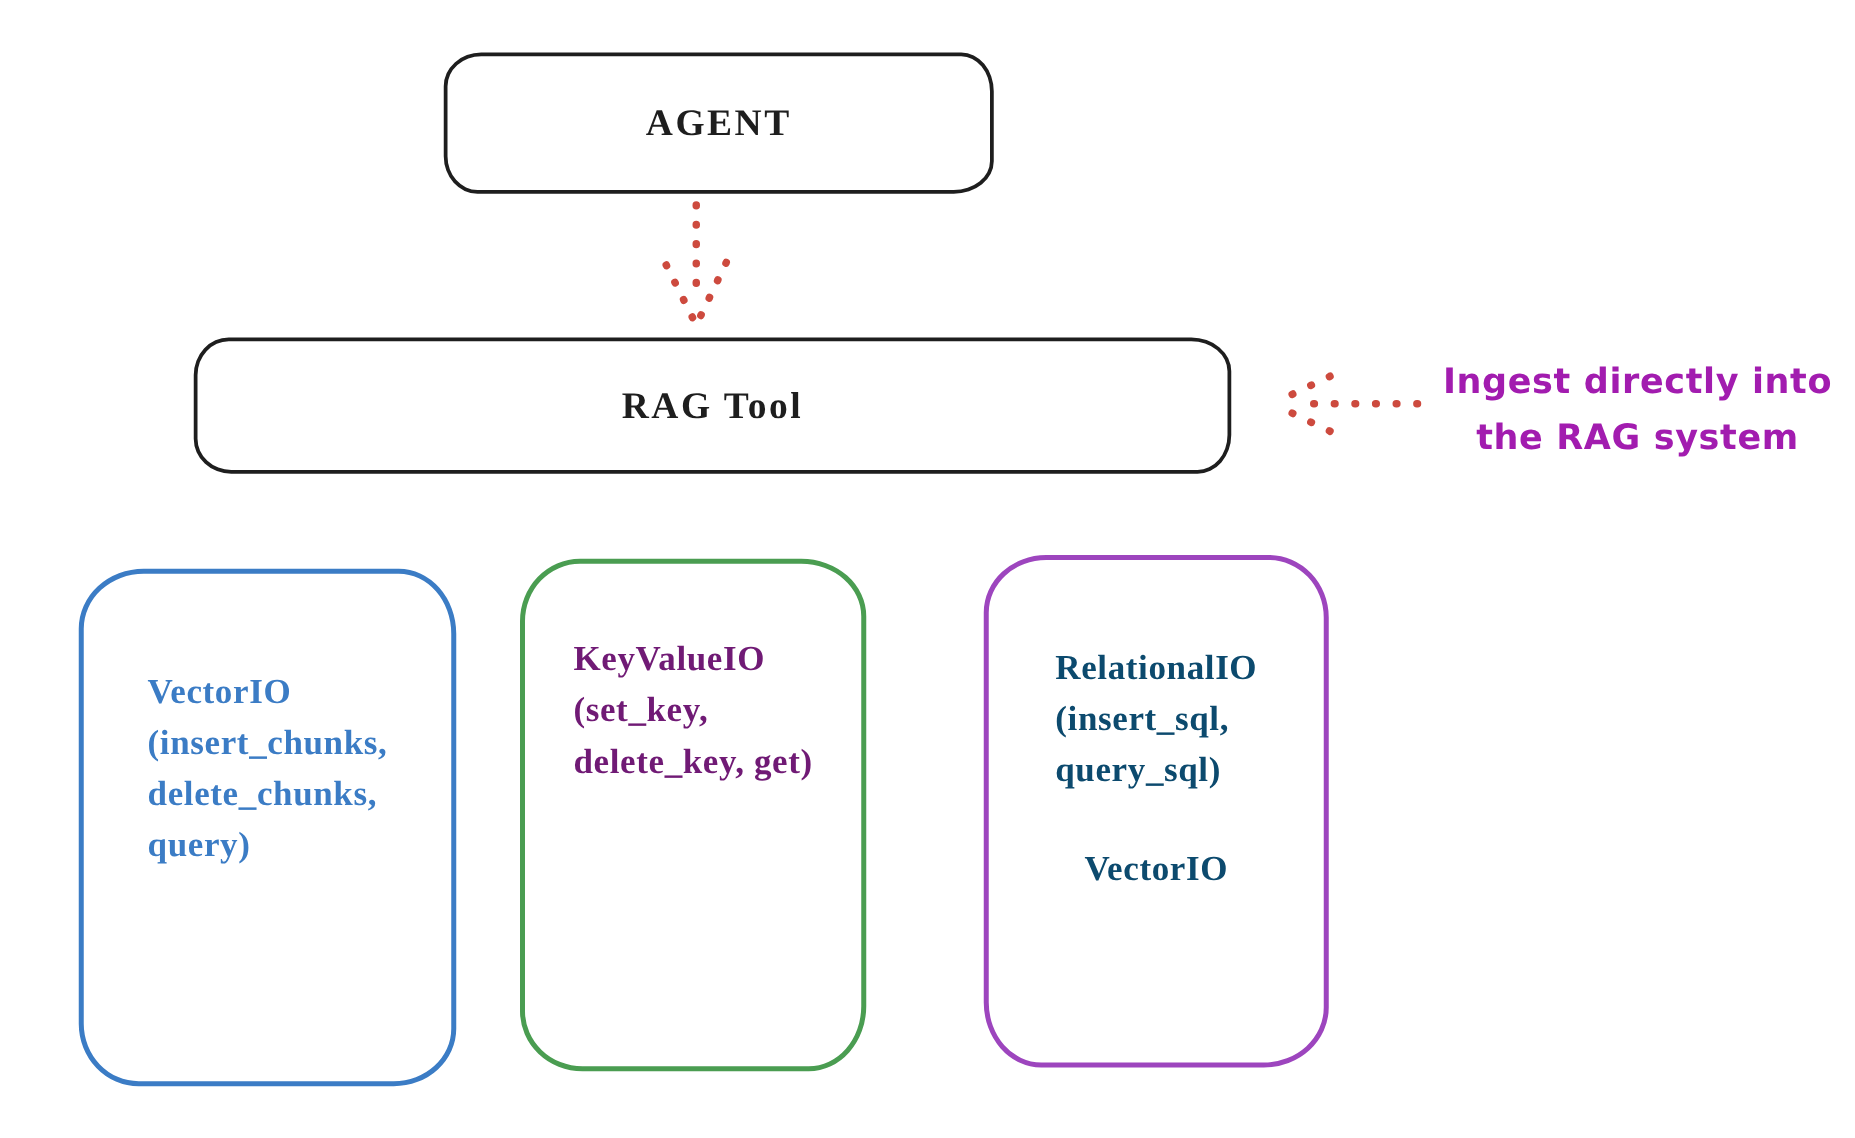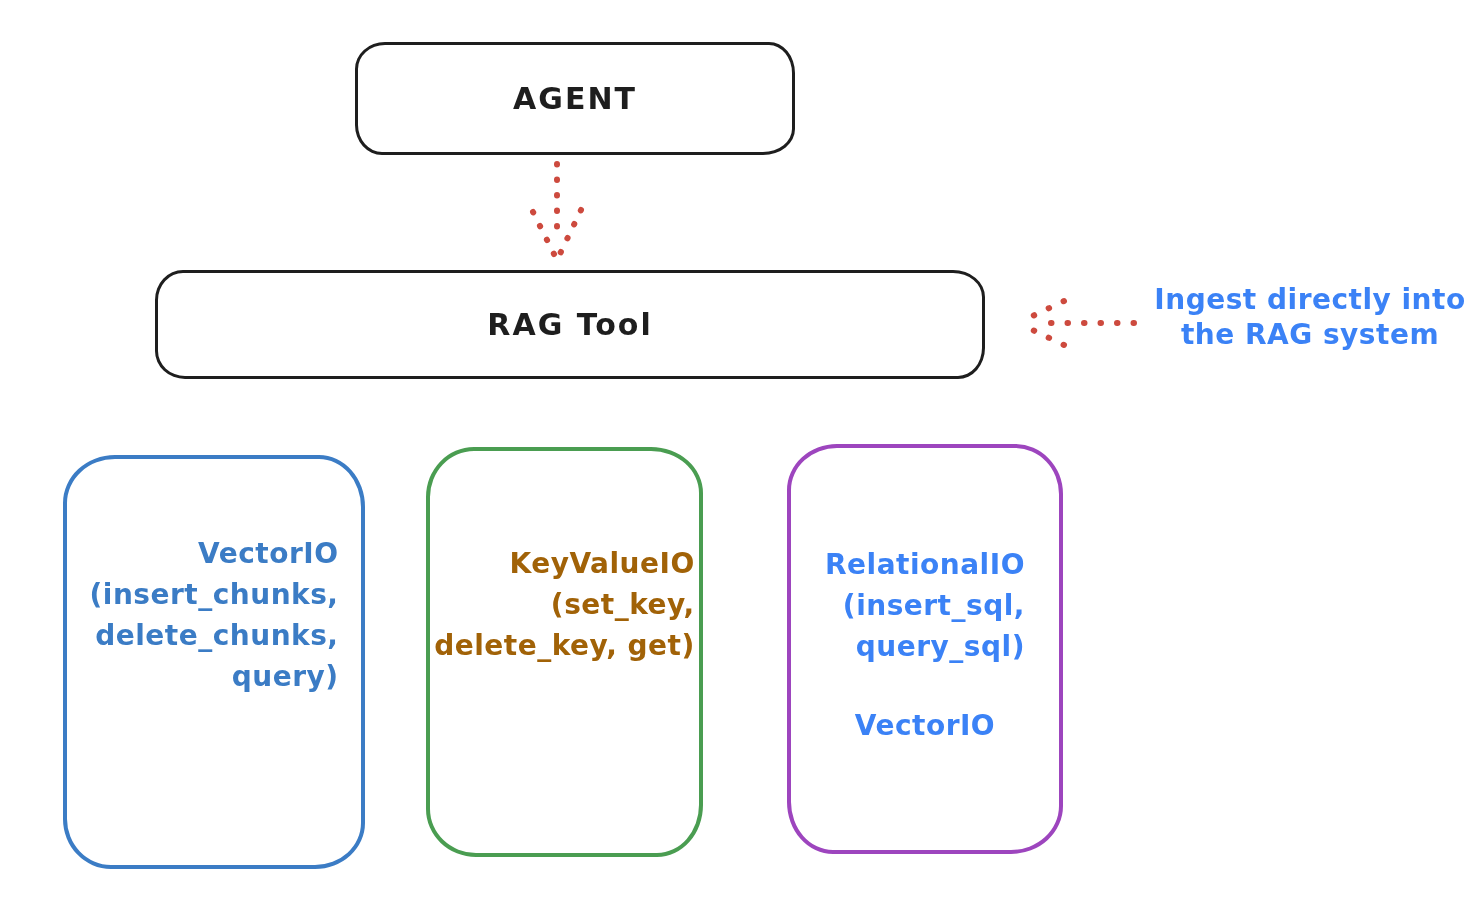--- a/index.html
+++ b/index.html
@@ -11,21 +11,22 @@
     background: #ffffff;
     font-family: "DejaVu Sans", sans-serif;
     overflow: hidden;
   }
   .node {
     position: absolute;
     display: flex;
     align-items: center;
     justify-content: center;
     background: #ffffff;
-    text-align: right;
+    text-align: left;
+    font-family: Liberation Serif, serif;
   }
   
   .node.black {
     border: 3.5px solid #1e1e1e;
     color: #1e1e1e;
     font-size: 30px;
     font-weight: bold;
     letter-spacing: 2px;
   }
   .agent-node {
@@ -50,41 +51,41 @@
   }
   .io .interface-label, .io .index-label { white-space: pre-line; }
   .vector-node {
     left: 63px; top: 455px; width: 302px; height: 414px;
     border-color: #3b7cc5; color: #3b7cc5;
     border-radius: 52px 46px 50px 48px / 48px 52px 46px 50px;
     padding-top: 74px;
   }
   .vector-node .index-label { margin-top: 36px; }
   .keyvalue-node {
-    left: 426px; top: 447px; width: 277px; height: 410px;
-    border-color: #4a9d51; color: #a16207;
+    left: 416px; top: 447px; width: 277px; height: 410px;
+    border-color: #4a9d51; color: #701a75;
     border-radius: 48px 52px 46px 50px / 50px 46px 52px 48px;
-    padding-top: 92px;
+    padding-top: 56px;
   }
   .keyvalue-node .index-label { margin-top: 39px; }
   .relational-node {
     left: 787px; top: 444px; width: 276px; height: 410px;
-    border-color: #9d45be; color: #3b82f6;
+    border-color: #9d45be; color: #0c4a6e;
     border-radius: 50px 48px 52px 46px / 46px 50px 48px 52px;
-    padding-top: 96px;
+    padding-top: 66px;
   }
   .relational-node .index-label { margin-top: 38px; }
   
   .annotation-text {
     position: absolute;
     left: 1138px; top: 282px; width: 344px;
-    color: #3b82f6;
+    color: #a21caf;
     font-size: 28px;
     font-weight: bold;
-    line-height: 35px;
+    line-height: 45px;
     text-align: center;
     white-space: pre-line;
     letter-spacing: 0.5px;
   }
   .arrow-svg { position: absolute; }
   .arrow-down-svg { left: 515px; top: 158px; }
   .arrow-left-svg { left: 1012px; top: 292px; }
 </style>
 </head>
 <body>

